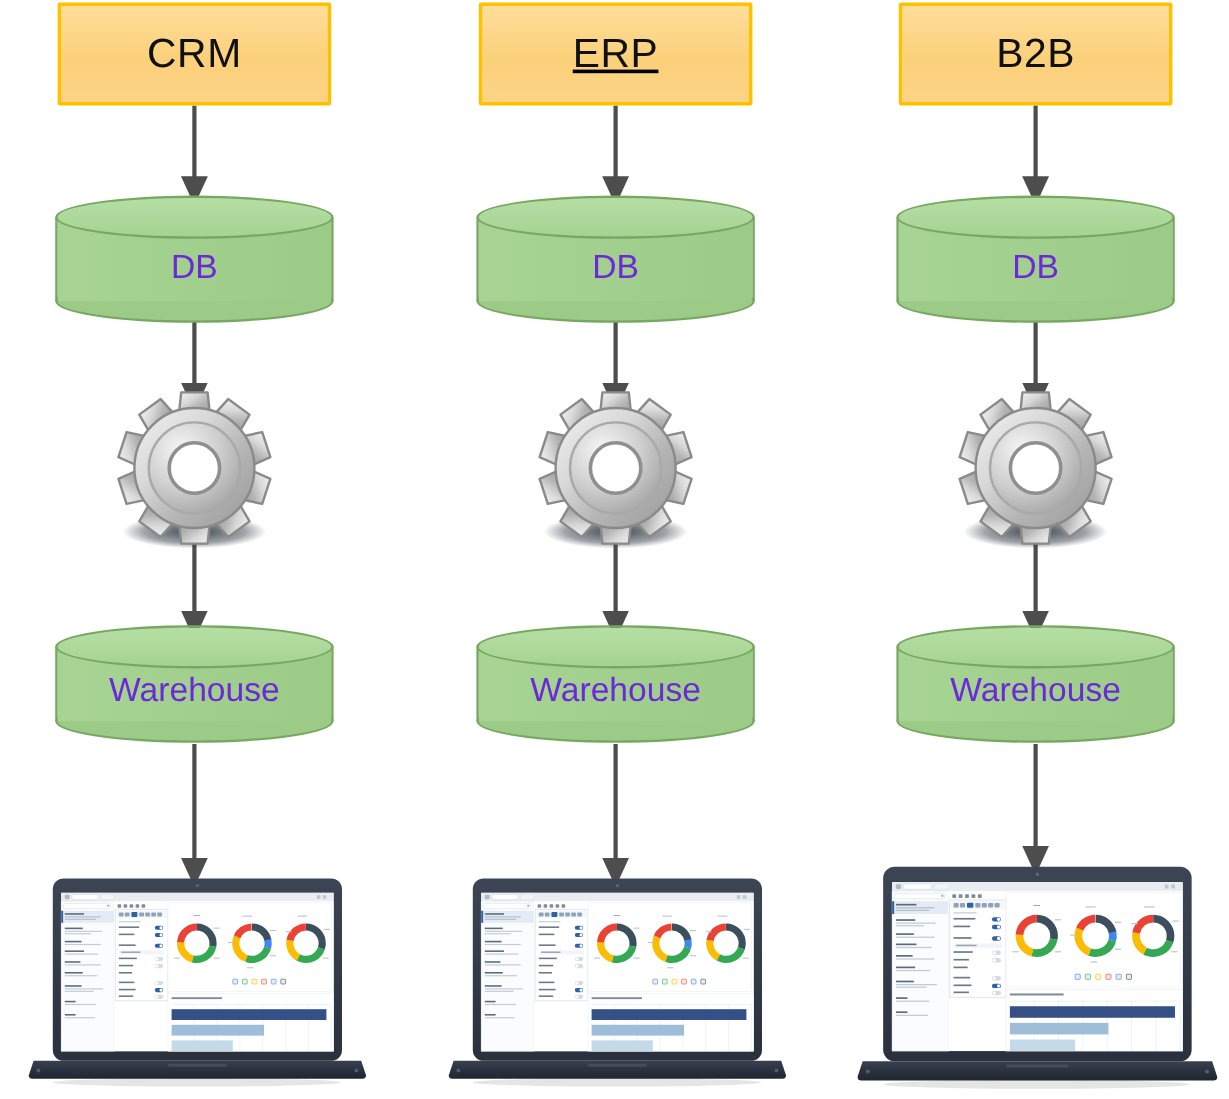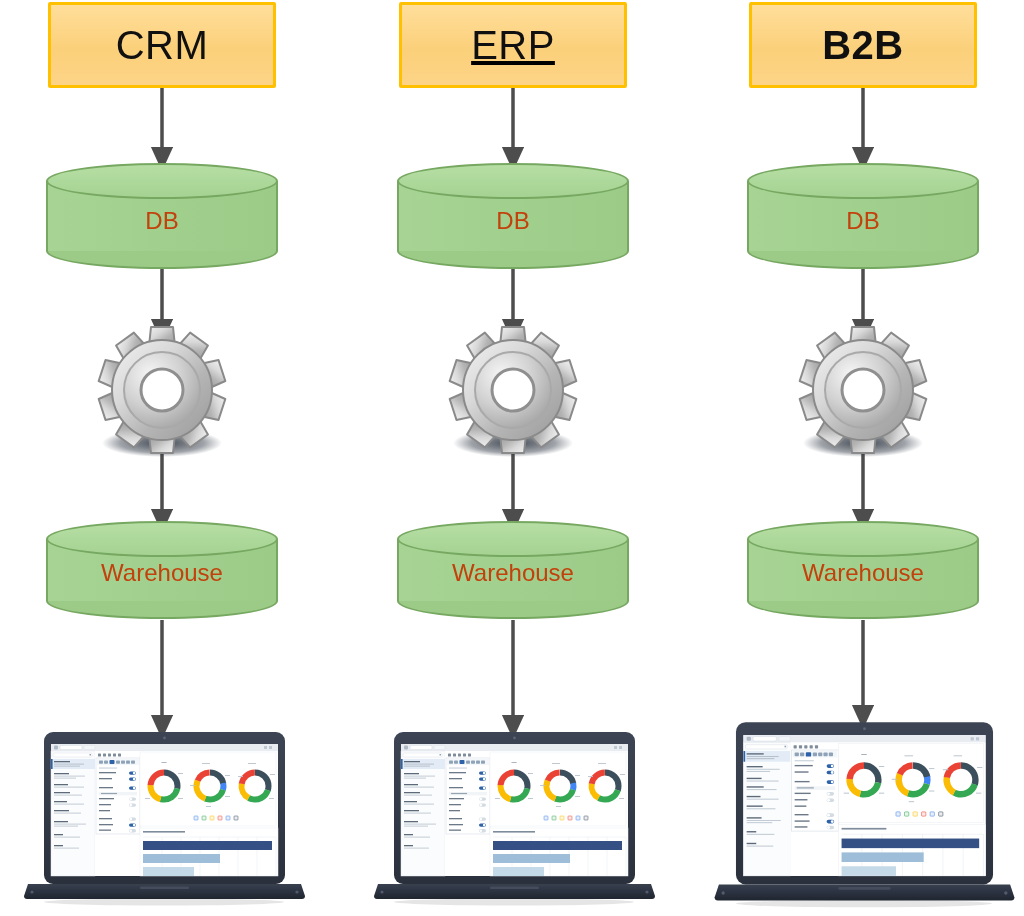--- a/index.html
+++ b/index.html
@@ -21,21 +21,21 @@
     position: absolute;
     box-sizing: border-box;
     border: 3px solid #FFC000;
     border-radius: 2px;
     background: linear-gradient(180deg, #FFDE9B 0%, #FBD07A 55%, #FDD487 100%);
     display: flex;
     align-items: center;
     justify-content: center;
   }
   .src-box .lbl {
-    font-size: 40px;
+    font-size: 34px;
     color: #101010;
     letter-spacing: .5px;
   }
 
   
   .cyl {
     position: absolute;
   }
   .cyl .body {
     position: absolute;
@@ -58,22 +58,22 @@
     left: 0; right: 0;
     border-radius: 50%;
     background: #9CCB88;
     border: 2px solid #77A861;
     box-sizing: border-box;
   }
   .cyl .cyl-label {
     position: absolute;
     left: 0; right: 0;
     text-align: center;
-    font-size: 24px;
-    color: #c2410c;
+    font-size: 28px;
+    color: #6d28d9;
     z-index: 6;
   }
 
   
   .laptop { position: absolute; z-index: 5; }
 </style>
 </head>
 <body>
 
 <div id="stage">
@@ -181,21 +181,21 @@
   </svg>
 
   <div class="src-box" style="left:48px; top:2px; width:228px; height:86px;">
     <span class="lbl">CRM</span>
   </div>
 
   <div class="src-box" style="left:399px; top:2px; width:228px; height:86px;text-decoration:underline;">
     <span class="lbl">ERP</span>
   </div>
 
-  <div class="src-box" style="left:749px; top:2px; width:228px; height:86px;font-weight:bold;">
+  <div class="src-box" style="left:749px; top:2px; width:228px; height:86px;">
     <span class="lbl">B2B</span>
   </div>
 
   <div class="cyl" style="left:46px; top:163px; width:232px; height:105px;">
     <div class="bot-ell" style="top:70px; height:36px;"></div>
     <div class="body" style="top:18px; height:70px;"></div>
     <div class="top-ell" style="top:0px;  height:36px;"></div>
     <div class="cyl-label" style="top:44px;">DB</div>
   </div>
 

